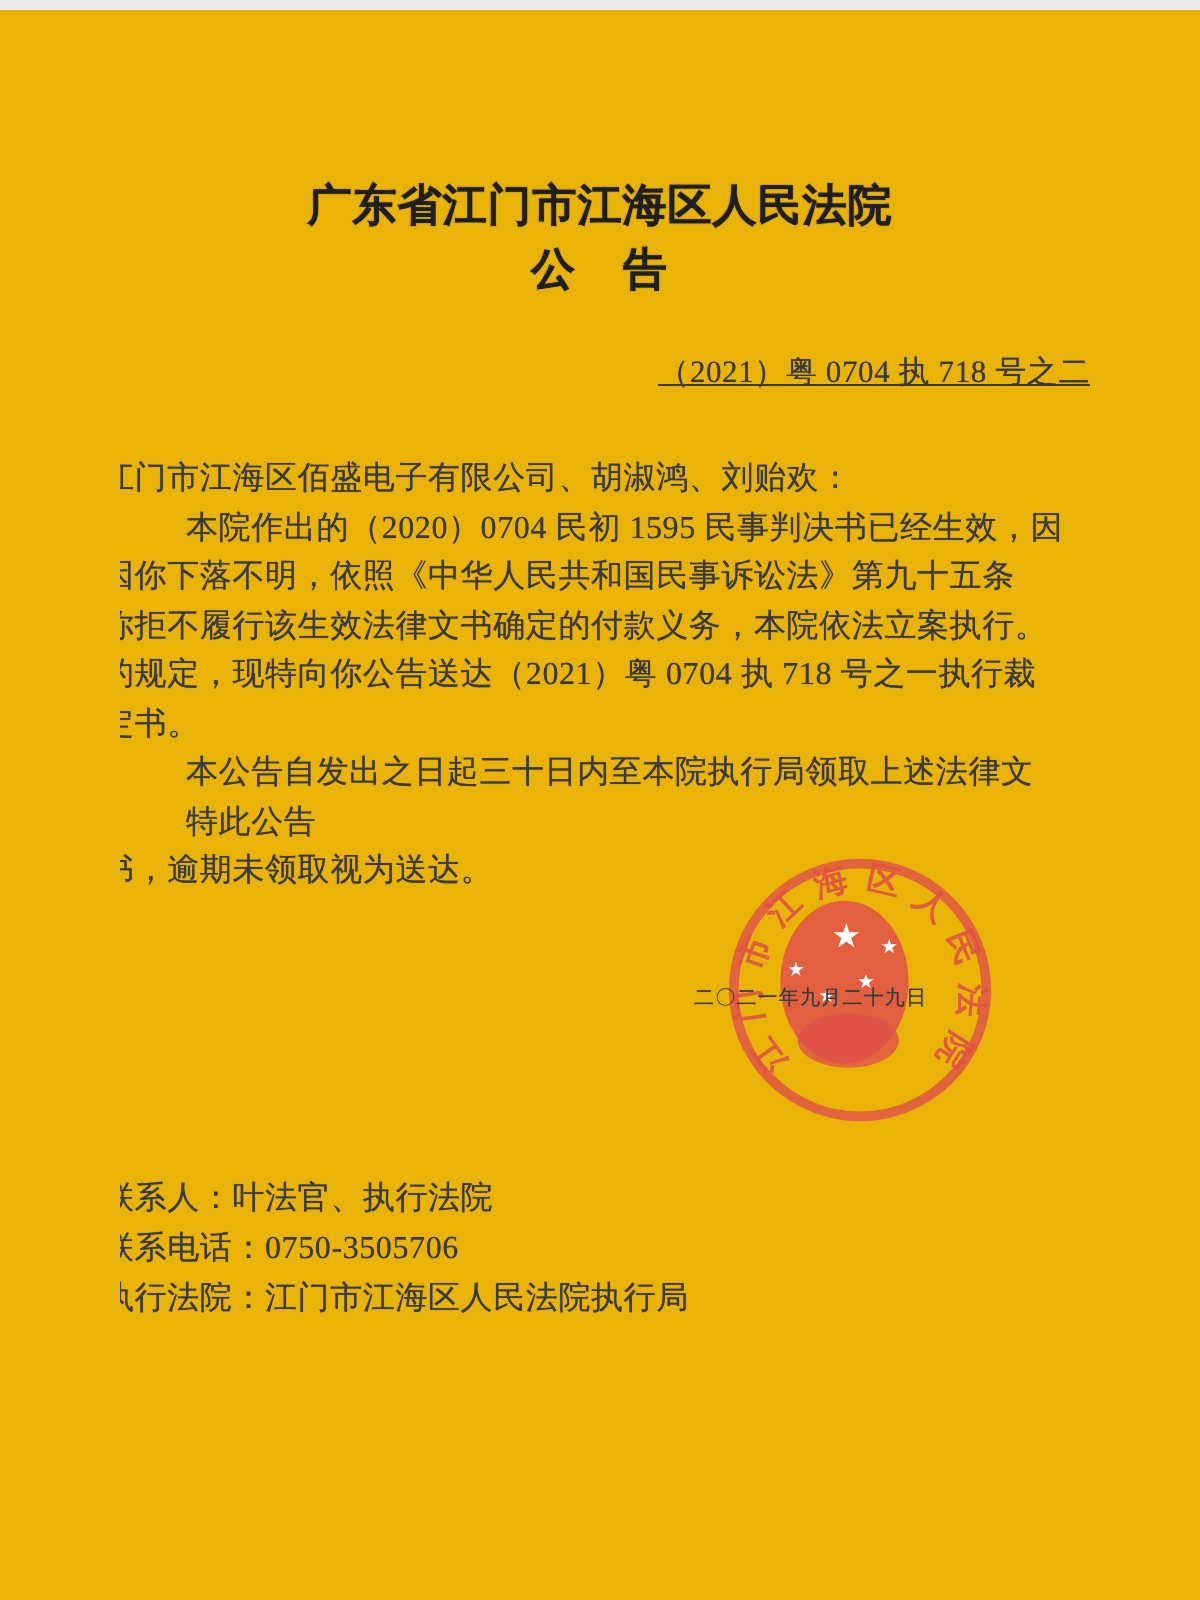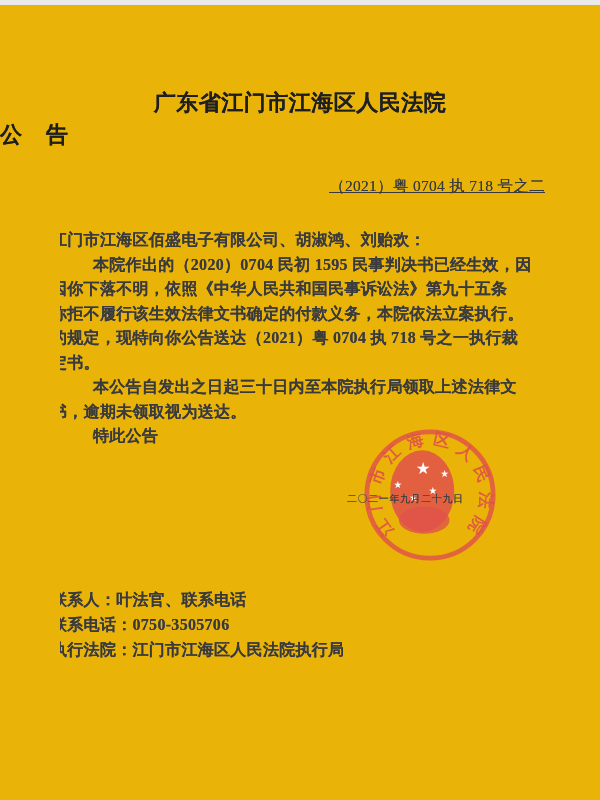--- a/index.html
+++ b/index.html
@@ -17,39 +17,39 @@
   }
   .court-title{
     position:absolute;top:88px;left:0;width:600px;
     text-align:center;
     font-size:22px;font-weight:bold;color:#1f1f1f;
     letter-spacing:0.5px;
     text-shadow:0 0 0.6px #333;
   }
   .doc-type{
     position:absolute;top:120px;left:0;width:600px;
-    text-align:left;
+    text-align:center;
     font-size:22px;font-weight:bold;color:#1f1f1f;
     letter-spacing:1px;
     text-shadow:0 0 0.6px #333;
   }
   .case-number{
     position:absolute;top:176px;right:55px;
     font-size:15.5px;color:#3a3a3a;
     letter-spacing:0.3px;
     text-shadow:0 0 0.4px #555;
     text-decoration:underline;
   }
   .doc-body{
     position:absolute;top:228px;left:60px;width:498px;
     font-size:16px;line-height:24.5px;
     letter-spacing:0.3px;
     text-shadow:0 0 0.4px #555;
   }
-  .line{display:block;font-weight:bold;}
+  .line{display:block;}
   .line.clip{text-indent:-9px;overflow:hidden;}
   .line.indent{text-indent:33px;}
   .seal{
     position:absolute;left:362px;top:427px;
     width:136px;height:136px;
     z-index:2;
   }
   .issue-date{
     position:absolute;left:347px;top:492px;
     font-size:10px;color:#3c3c3c;
@@ -77,22 +77,22 @@
   <div class="case-number">（2021）粤 0704 执 718 号之二</div>
 
   <div class="doc-body">
     <div class="line clip">江门市江海区佰盛电子有限公司、胡淑鸿、刘贻欢：</div>
     <div class="line indent">本院作出的（2020）0704 民初 1595 民事判决书已经生效，因</div>
     <div class="line clip">因你下落不明，依照《中华人民共和国民事诉讼法》第九十五条</div>
     <div class="line clip">你拒不履行该生效法律文书确定的付款义务，本院依法立案执行。</div>
     <div class="line clip">的规定，现特向你公告送达（2021）粤 0704 执 718 号之一执行裁</div>
     <div class="line clip">定书。</div>
     <div class="line indent">本公告自发出之日起三十日内至本院执行局领取上述法律文</div>
+    <div class="line indent">特此公告</div>
     <div class="line clip">书，逾期未领取视为送达。</div>
-    <div class="line indent">特此公告</div>
   </div>
 
   <svg class="seal" viewBox="0 0 140 140">
 
     <circle cx="70" cy="70" r="65" fill="none" stroke="#e05348" stroke-width="5" opacity="0.82"></circle>
 
     <ellipse cx="62" cy="66" rx="33" ry="42" fill="#e05348" opacity="0.88"></ellipse>
     <ellipse cx="64" cy="96" rx="26" ry="14" fill="#e05348" opacity="0.8"></ellipse>
 
     <text x="63" y="48" font-size="17" fill="#ffffff" text-anchor="middle" font-family="DejaVu Sans, sans-serif">★</text>
@@ -105,17 +105,17 @@
       <path id="sealArc" d="M 33.2,106.8 A 52,52 0 1 1 106.8,106.8" fill="none"></path>
     </defs>
     <text font-size="17" fill="#e05348" opacity="0.9" font-weight="bold">
       <textPath href="#sealArc" startOffset="0" textLength="242" lengthAdjust="spacing">江门市江海区人民法院</textPath>
     </text>
   </svg>
 
   <div class="issue-date">二〇二一年九月二十九日</div>
 
   <div class="contact">
-    <div class="line clip">联系人：叶法官、联系电话</div>
+    <div class="line clip">联系人：叶法官、执行法院</div>
     <div class="line clip">联系电话：0750-3505706</div>
     <div class="line clip">执行法院：江门市江海区人民法院执行局</div>
   </div>
 </div>
 
 </body></html>

